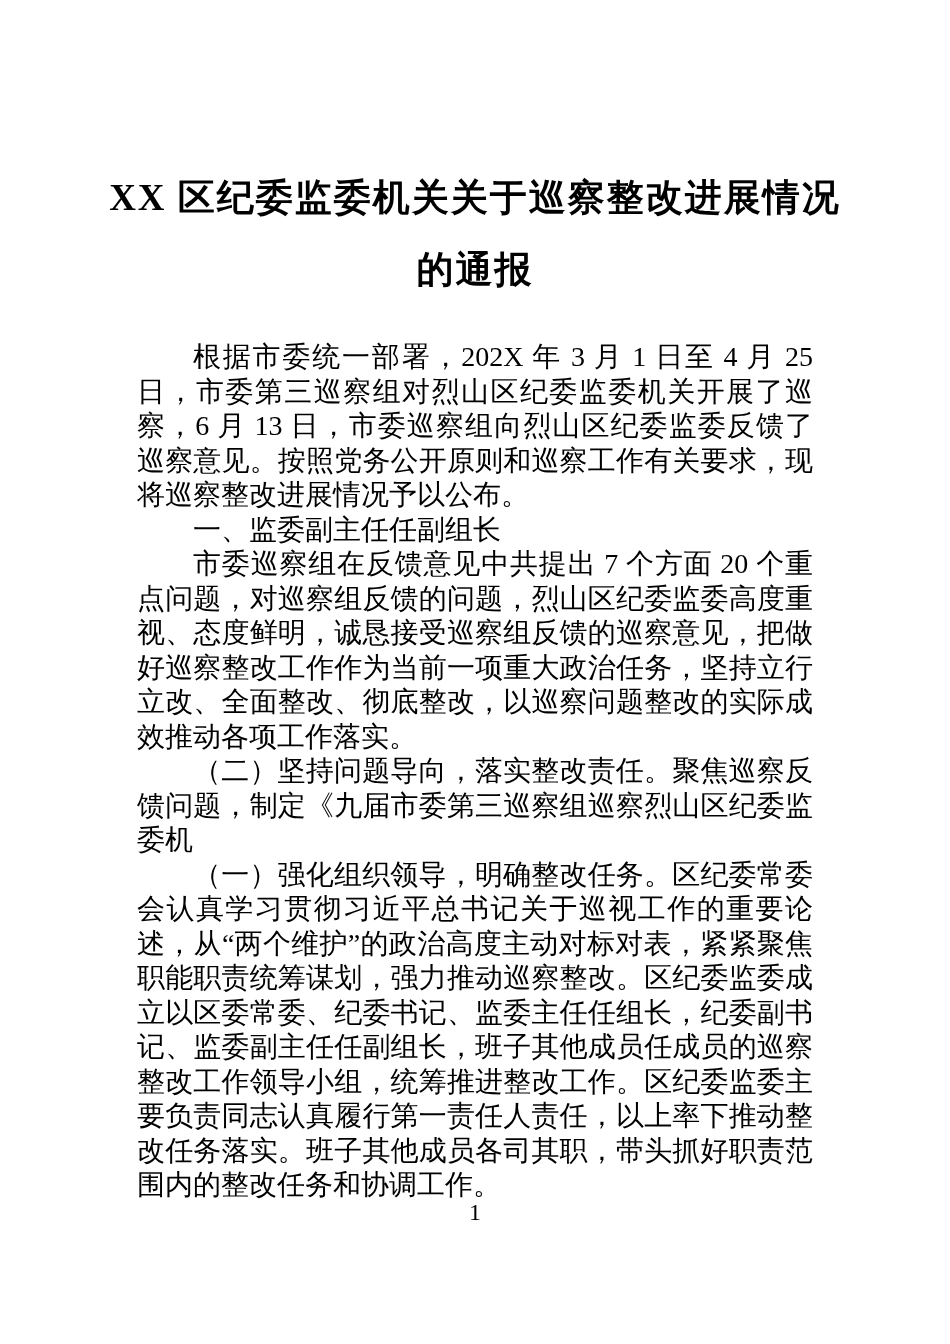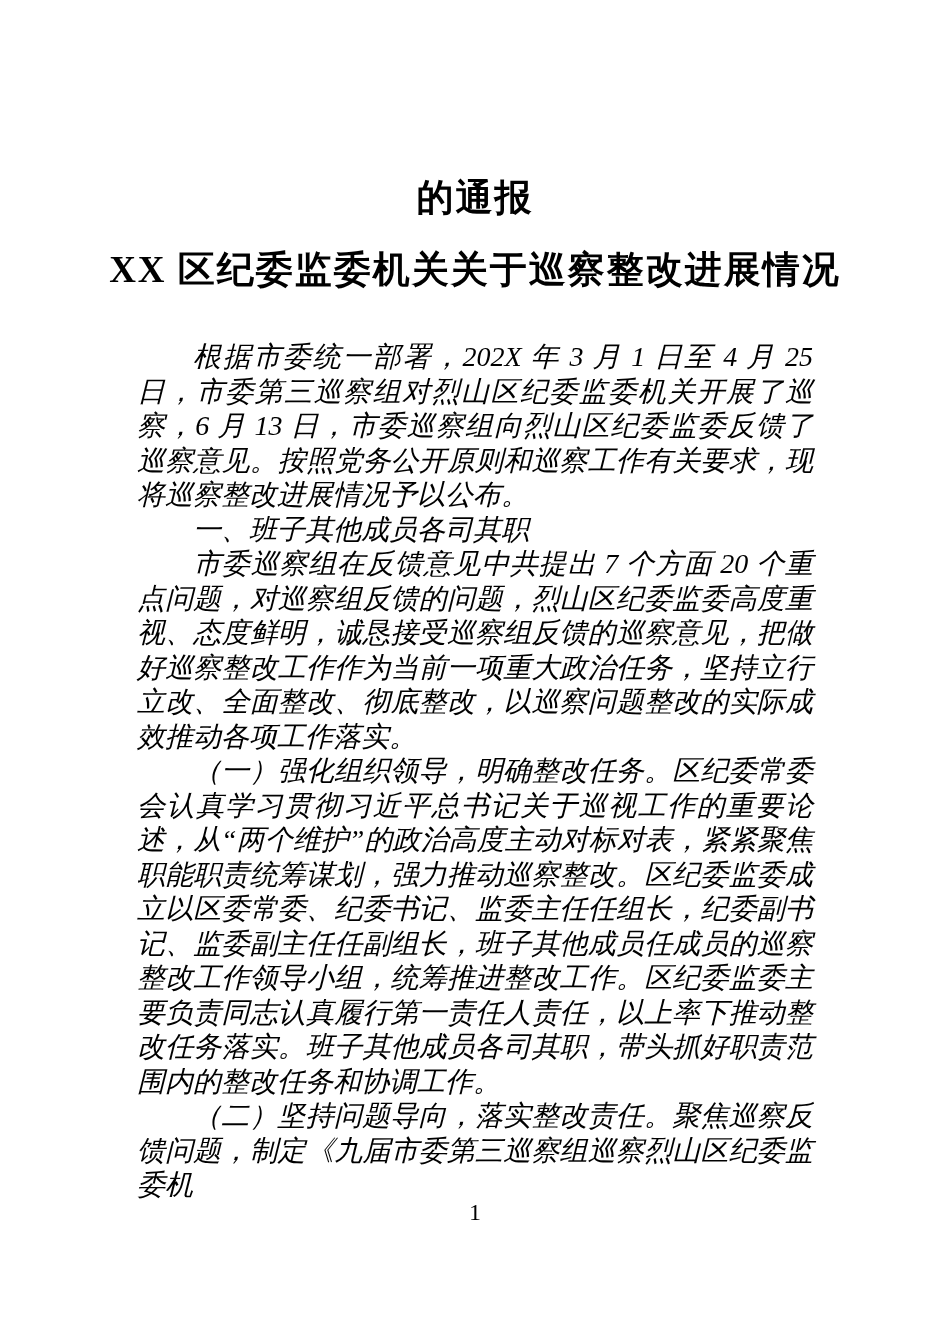--- a/index.html
+++ b/index.html
@@ -27,45 +27,44 @@
     letter-spacing: 2px;
   }
   .title-line { display: block; }
   .doc-body {
     margin: 34px auto 0 auto;
     width: 676px;
     font-size: 28px;
     line-height: 34.5px;
     text-align: justify;
     text-justify: inter-character;
-    font-style: italic;
   }
   .para { text-indent: 2em; }
   .page-number {
     position: absolute;
     left: 0;
     right: 0;
     bottom: 118px;
     text-align: center;
     font-size: 24px;
   }
 </style>
 </head>
 <body>
 
 <div class="page">
 
   <h1 class="doc-title">
+    <span class="title-line">XX 区纪委监委机关关于巡察整改进展情况</span>
     <span class="title-line">的通报</span>
-    <span class="title-line">XX 区纪委监委机关关于巡察整改进展情况</span>
   </h1>
 
   <div class="doc-body">
     <p class="para">根据市委统一部署，202X 年 3 月 1 日至 4 月 25 日，市委第三巡察组对烈山区纪委监委机关开展了巡察，6 月 13 日，市委巡察组向烈山区纪委监委反馈了巡察意见。按照党务公开原则和巡察工作有关要求，现将巡察整改进展情况予以公布。</p>
-    <p class="para">一、班子其他成员各司其职</p>
+    <p class="para">一、监委副主任任副组长</p>
     <p class="para">市委巡察组在反馈意见中共提出 7 个方面 20 个重点问题，对巡察组反馈的问题，烈山区纪委监委高度重视、态度鲜明，诚恳接受巡察组反馈的巡察意见，把做好巡察整改工作作为当前一项重大政治任务，坚持立行立改、全面整改、彻底整改，以巡察问题整改的实际成效推动各项工作落实。</p>
+    <p class="para">（二）坚持问题导向，落实整改责任。聚焦巡察反馈问题，制定《九届市委第三巡察组巡察烈山区纪委监委机</p>
     <p class="para">（一）强化组织领导，明确整改任务。区纪委常委会认真学习贯彻习近平总书记关于巡视工作的重要论述，从“两个维护”的政治高度主动对标对表，紧紧聚焦职能职责统筹谋划，强力推动巡察整改。区纪委监委成立以区委常委、纪委书记、监委主任任组长，纪委副书记、监委副主任任副组长，班子其他成员任成员的巡察整改工作领导小组，统筹推进整改工作。区纪委监委主要负责同志认真履行第一责任人责任，以上率下推动整改任务落实。班子其他成员各司其职，带头抓好职责范围内的整改任务和协调工作。</p>
-    <p class="para">（二）坚持问题导向，落实整改责任。聚焦巡察反馈问题，制定《九届市委第三巡察组巡察烈山区纪委监委机</p>
   </div>
 
   <div class="page-number">1</div>
 
 </div>
 
 </body></html>

